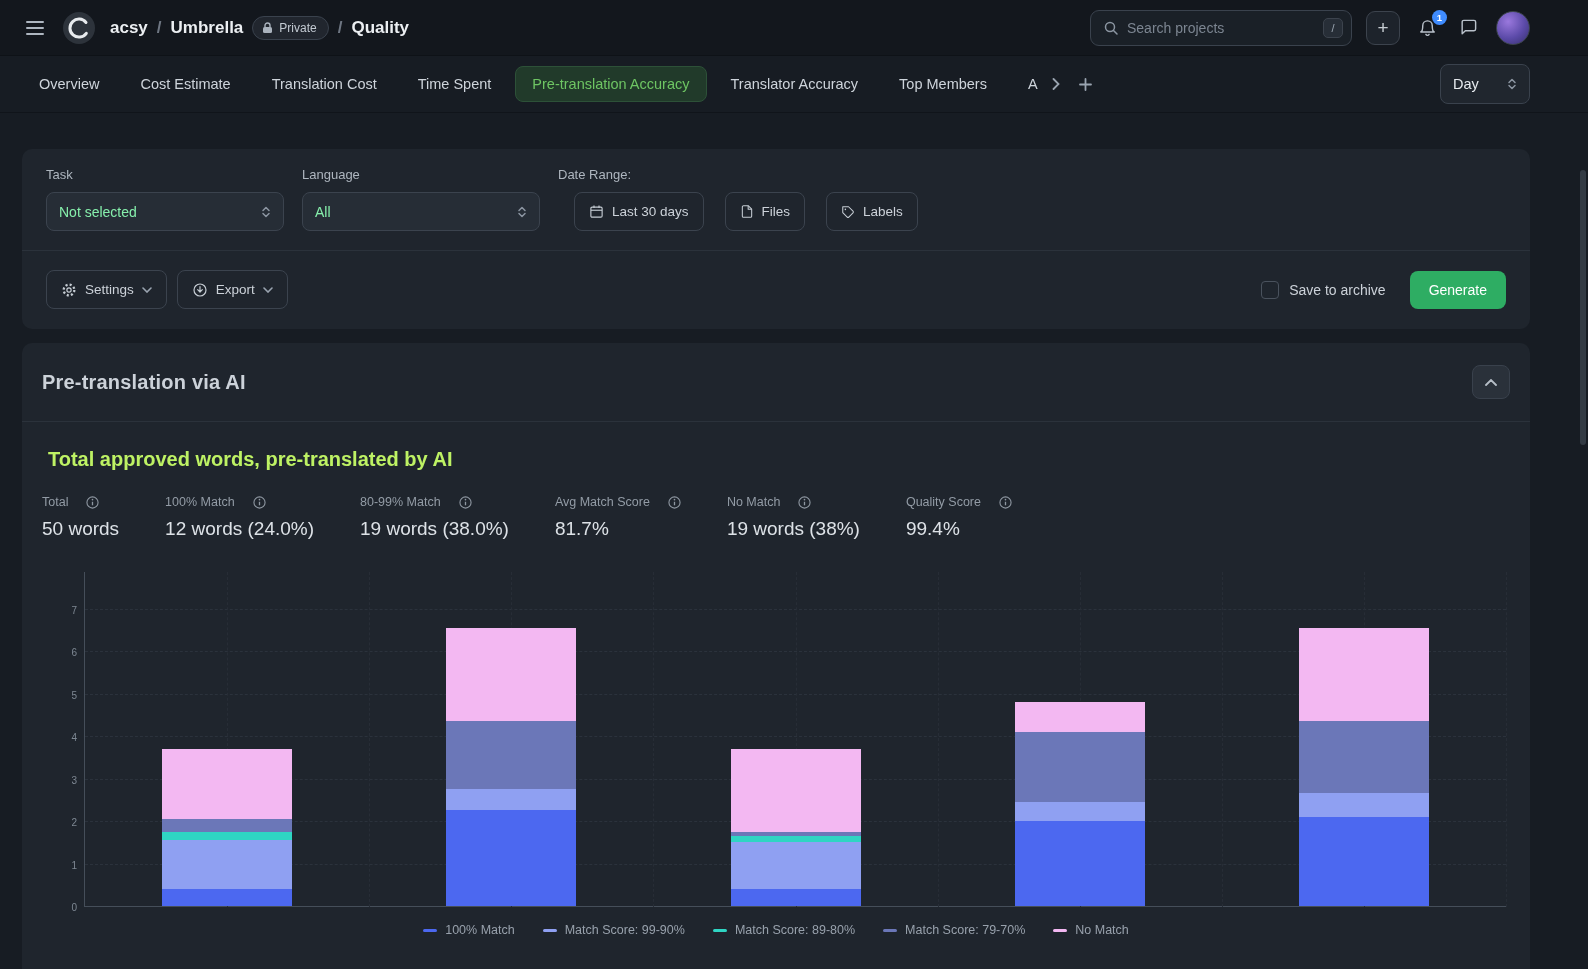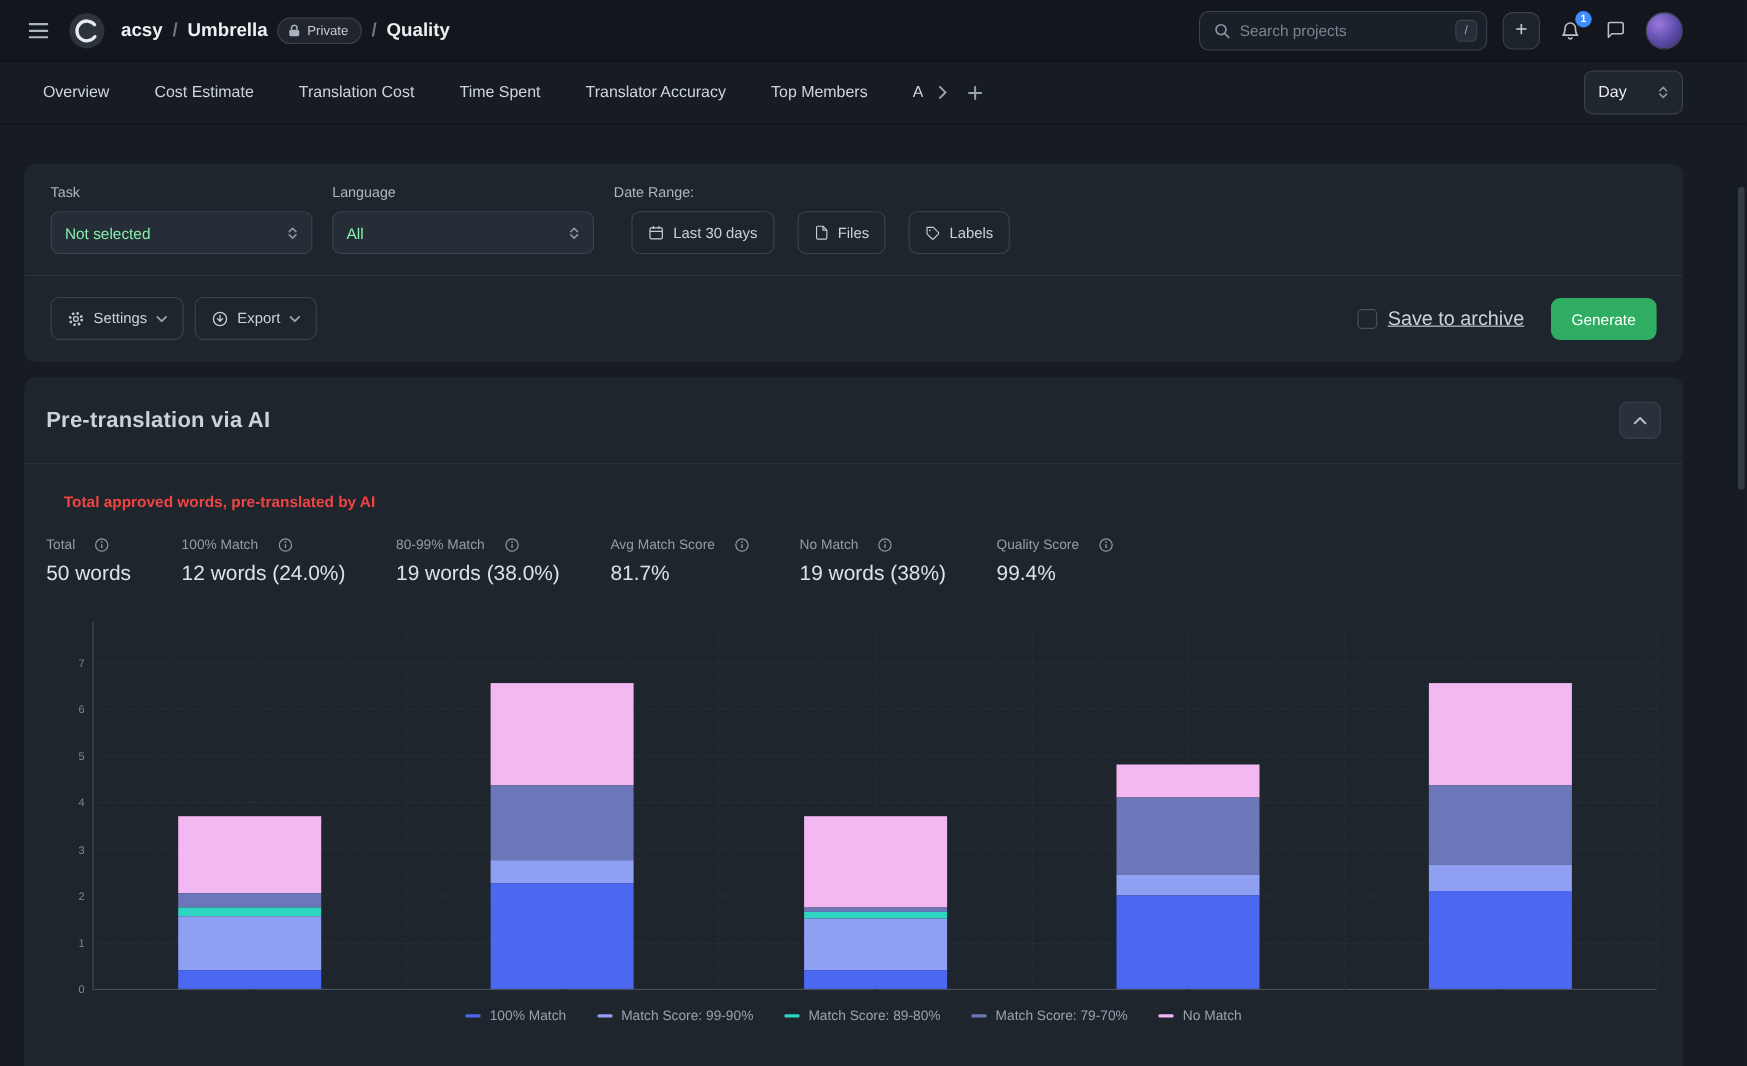--- a/index.html
+++ b/index.html
@@ -103,38 +103,38 @@
     background:transparent; border:1px solid #3b434e; border-radius:8px;
     font-size:13.5px; color:#ccd2d9; cursor:pointer; font-family:inherit;
   }
   .filter-divider { border:none; border-top:1px solid #2b323b; margin:19px -24px; }
   .filter-bottom { display:flex; align-items:center; gap:10px; }
   .filter-bottom .spacer { flex:1; }
   .checkbox {
     width:18px; height:18px; border:1.5px solid #4a525d; border-radius:4px;
     background:transparent; cursor:pointer; flex:0 0 auto;
   }
-  .archive-label { font-size:18px; color:#ccd2d9; margin-right:14px; cursor:pointer;text-decoration:underline; }
+  .archive-label { font-size:14px; color:#ccd2d9; margin-right:14px; cursor:pointer; }
   .generate-btn {
     background:#2ead63; border:none; border-radius:8px;
     color:#ffffff; font-weight:400; font-size:14px; font-family:inherit;
     padding:11px 19px; cursor:pointer;
   }
 
   
   .report-card { margin:14px 58px 0 22px; padding-bottom:10px; min-height:660px; }
   .report-header { display:flex; align-items:center; justify-content:space-between; padding:22px 20px; }
   .report-title { font-size:20px; font-weight:700; color:#ccd2d9; letter-spacing:.2px; }
   .collapse-btn {
     width:38px; height:34px; background:#2a313a; border:1px solid #39414c; border-radius:8px;
     display:flex; align-items:center; justify-content:center; cursor:pointer;
   }
   .report-divider { border:none; border-top:1px solid #2b323b; }
   .report-body { padding:24px 20px 0; }
-  .section-title { font-size:14px; font-weight:700; color:#ef4444; margin:2px 16px 24px; }
+  .section-title { font-size:20px; font-weight:700; color:#bef264; margin:2px 6px 24px; }
 
   .stats { display:flex; gap:46px; }
   .stat-label { display:flex; align-items:center; gap:18px; font-size:12.5px; color:#939ca6; }
   .stat-value { font-size:19px; color:#dde2e7; font-weight:500; margin-top:9px; }
 
   
   .chart { margin-top:32px; }
   .plot { position:relative; height:335px; margin-left:42px; margin-right:4px; border-left:1px solid #454e59; }
   .hgrid { position:absolute; left:0; right:0; height:0; border-top:1px dashed #2b323c; }
   .hgrid.base { border-top:1px solid #454e59; }
@@ -215,20 +215,21 @@
     </span>
   </button>
   <span class="avatar"></span>
 </header>
 
 <nav class="tabbar">
   <div class="tab">Overview</div>
   <div class="tab">Cost Estimate</div>
   <div class="tab">Translation Cost</div>
   <div class="tab">Time Spent</div>
+  <div class="tab active">Pre-translation Accuracy</div>
   <div class="tab">Translator Accuracy</div>
   <div class="tab">Top Members</div>
   <div class="tab truncated">A</div>
   <button class="tab-scroll">
     <span>
       <svg width="8" height="12" viewBox="0 0 8 12" fill="none" stroke="#9aa4b0" stroke-width="1.8" stroke-linecap="round">
           <path d="M1.5 1l5 5-5 5"></path>
         </svg>
     </span>
   </button>

